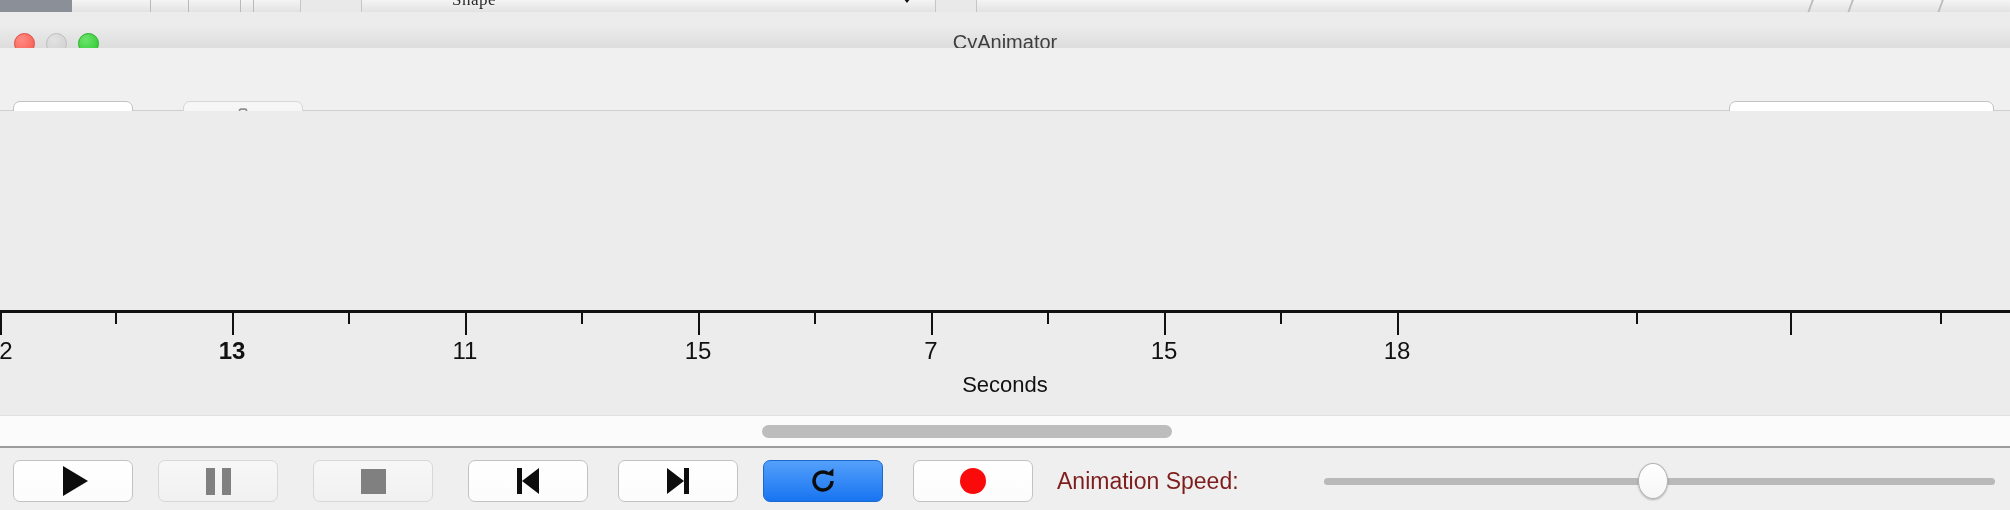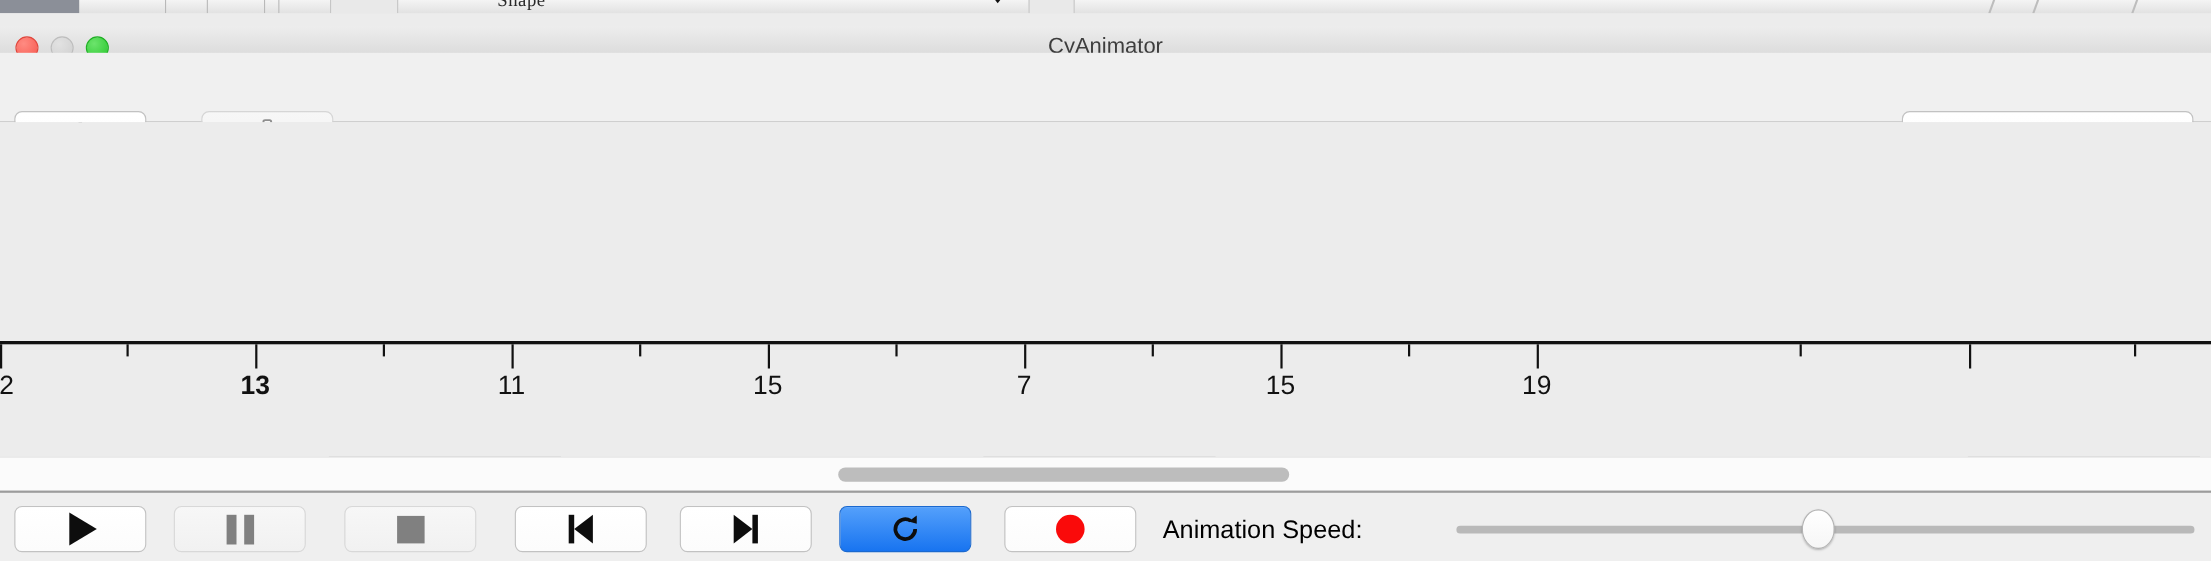--- a/index.html
+++ b/index.html
@@ -90,21 +90,21 @@
   .ico-pause{display:flex;gap:7px;}
   .ico-pause i{display:block;width:9px;height:27px;background:#808080;}
   .ico-stop{width:25px;height:25px;background:#808080;}
   .ico-prev,.ico-next{display:flex;align-items:center;}
   .ico-prev i.bar,.ico-next i.bar{display:block;width:5px;height:26px;background:#0d0d0d;}
   .ico-prev i.tri{display:block;width:0;height:0;border-right:17px solid #0d0d0d;border-top:13px solid transparent;border-bottom:13px solid transparent;}
   .ico-next i.tri{display:block;width:0;height:0;border-left:17px solid #0d0d0d;border-top:13px solid transparent;border-bottom:13px solid transparent;}
   .ico-record{width:26px;height:26px;border-radius:50%;background:#fa0a0a;}
 
   .speed-label{position:absolute;left:1057px;top:460px;height:42px;line-height:42px;
-    font-size:23px;color:#000000;white-space:nowrap;}
+    font-size:23px;color:#7f1d1d;white-space:nowrap;}
   .slider{position:absolute;left:1324px;top:474px;width:671px;height:14px;}
   .slider .track{position:absolute;left:0;top:4px;width:671px;height:7px;border-radius:4px;background:#b9b9b9;}
   .slider .knob{position:absolute;left:310px;top:-11px;width:28px;height:34px;border-radius:50%;
     background:linear-gradient(#ffffff,#f6f6f6);border:1px solid #b3b3b3;box-shadow:0 1px 2px rgba(0,0,0,.25);}
 </style>
 </head>
 <body>
 
 <div id="app">
 
@@ -332,22 +332,23 @@
     <div class="tick minor" style="left:1636px;"></div>
     <div class="tick major" style="left:1790px;"></div>
     <div class="tick minor" style="left:1940px;"></div>
 
     <div class="tlabel" style="left:6px;">2</div>
     <div class="tlabel" style="left:232px;font-weight:bold;">13</div>
     <div class="tlabel" style="left:465px;">11</div>
     <div class="tlabel" style="left:698px;">15</div>
     <div class="tlabel" style="left:931px;">7</div>
     <div class="tlabel" style="left:1164px;">15</div>
-    <div class="tlabel" style="left:1397px;">19</div>
-
+    <div class="tlabel" style="left:1397px;">18</div>
+
+    <div class="axistitle">Seconds</div>
   </div>
 
   <div class="hscroll">
     <div class="hthumb" style="left: 762px; width: 410px;"></div>
   </div>
 
   <div class="controlbar"></div>
 
   <div class="cbtn enabled" id="play-button">
       <span class="ico-play"></span>

